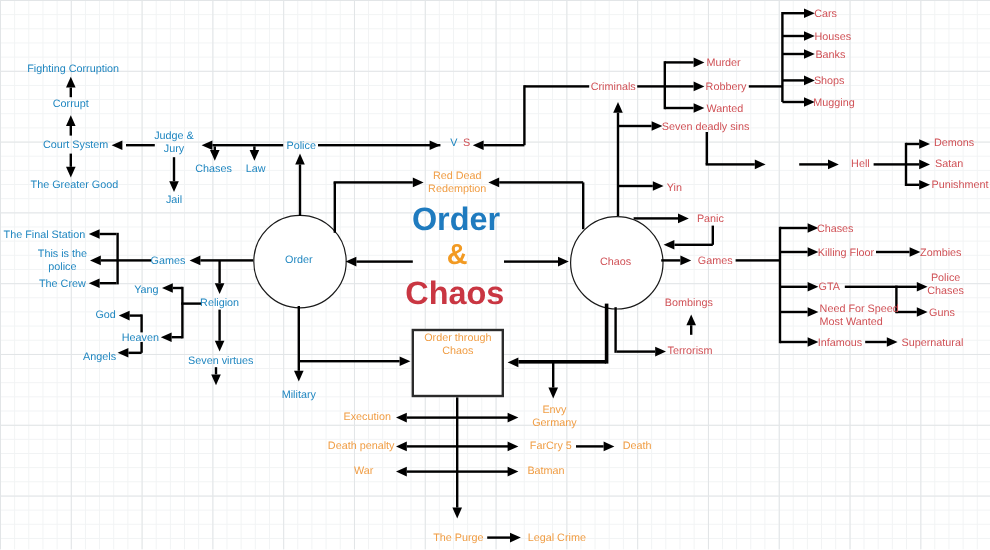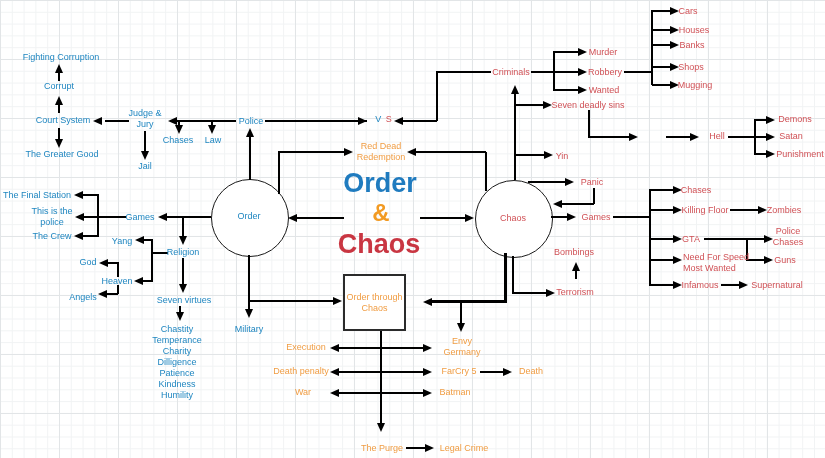--- a/index.html
+++ b/index.html
@@ -24,21 +24,21 @@
   .t-chaos{font-size:27px;color:#c93642;}
   .hl{position:absolute;height:2px;background:#000;z-index:2;}
   .vl{position:absolute;width:2px;background:#000;z-index:2;}
   .thick{z-index:2;}
   .ar{position:absolute;width:0;height:0;z-index:3;}
   .ar-r{border-top:4px solid transparent;border-bottom:4px solid transparent;border-left:9px solid #000;}
   .ar-l{border-top:4px solid transparent;border-bottom:4px solid transparent;border-right:9px solid #000;}
   .ar-u{border-left:4px solid transparent;border-right:4px solid transparent;border-bottom:9px solid #000;}
   .ar-d{border-left:4px solid transparent;border-right:4px solid transparent;border-top:9px solid #000;}
   .circle{position:absolute;width:76px;height:76px;border:1.5px solid #1a1a1a;border-radius:50%;background:#fff;z-index:1;}
-  .obox{position:absolute;left:343px;top:274px;width:63px;height:57px;border:2px solid #2b2b2b;background:#fff;z-index:4;box-sizing:border-box;display:flex;align-items:center;justify-content:center;}
+  .obox{position:absolute;left:343px;top:274px;width:77px;height:57px;border:2px solid #2b2b2b;background:#fff;z-index:4;box-sizing:border-box;display:flex;justify-content:center;}
 </style>
 </head>
 <body>
 
 <div class="canvas">
 
   <div class="circle" style="left:211px;top:179px"></div>
   <div class="circle" style="left:475px;top:180px"></div>
   <div class="obox">
     <span class="lbl orange" style="position:static;transform:none">Order through
@@ -65,27 +65,20 @@
   <div class="lbl blue" style="left:52px;top:206px">This is the
 police</div>
   <div class="lbl blue" style="left:52px;top:231px">The Crew</div>
   <div class="lbl blue" style="left:140px;top:212px">Games</div>
   <div class="lbl blue" style="left:122px;top:236px">Yang</div>
   <div class="lbl blue" style="left:183px;top:247px">Religion</div>
   <div class="lbl blue" style="left:88px;top:257px">God</div>
   <div class="lbl blue" style="left:117px;top:276px">Heaven</div>
   <div class="lbl blue" style="left:83px;top:292px">Angels</div>
   <div class="lbl blue" style="left:184px;top:295px">Seven virtues</div>
-  <div class="lbl blue" style="left:177px;top:324px">Chastity
-Temperance
-Charity
-Dilligence
-Patience
-Kindness
-Humility</div>
   <div class="lbl blue" style="left:249px;top:324px">Military</div>
 
   <div class="lbl red" style="left:513px;top:213px">Chaos</div>
   <div class="lbl red" style="left:511px;top:67px">Criminals</div>
   <div class="lbl red" style="left:603px;top:47px">Murder</div>
   <div class="lbl red" style="left:605px;top:67px">Robbery</div>
   <div class="lbl red" style="left:604px;top:85px">Wanted</div>
   <div class="lbl red" style="left:688px;top:6px">Cars</div>
   <div class="lbl red" style="left:694px;top:25px">Houses</div>
   <div class="lbl red" style="left:692px;top:40px">Banks</div>

